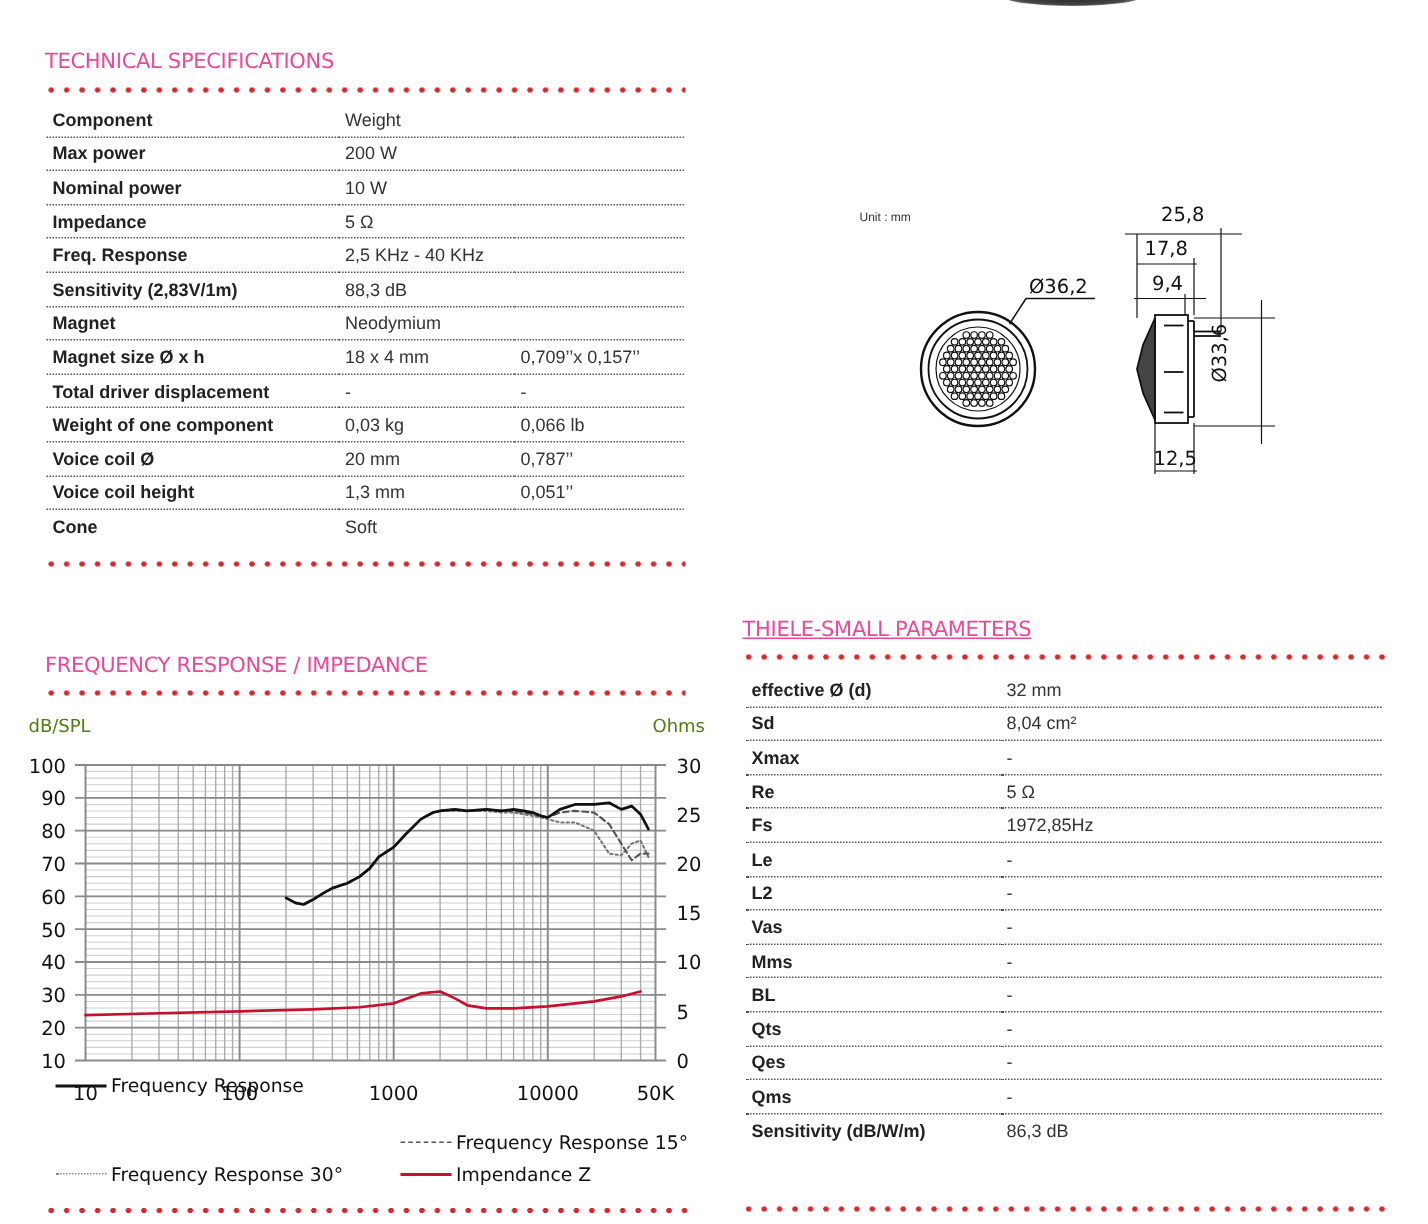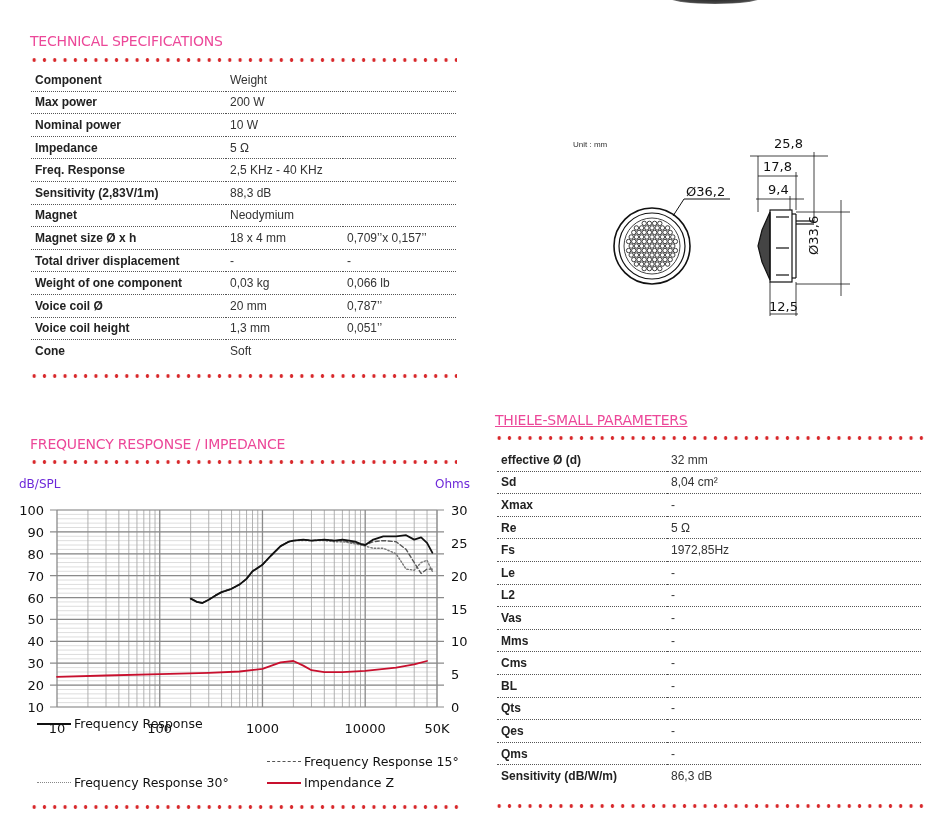--- a/index.html
+++ b/index.html
@@ -6,21 +6,21 @@
   body { width:952px; height:816px; position:relative; overflow:hidden; font-family:"Liberation Sans", sans-serif; color:#222; }
   .sec-title { position:absolute; color:#ec4899; font-family:"DejaVu Sans", sans-serif; font-size:14px; letter-spacing:-0.2px; }
   .dots { position:absolute; height:6px;
     background-image: radial-gradient(circle, #d8282b 1.6px, transparent 2px);
     background-size: 10.3px 6px; background-repeat: repeat-x; }
   table.spec { position:absolute; border-collapse:collapse; font-family:"Liberation Sans", sans-serif; font-size:12px; }
   table.spec td { height:21.6px; padding:0 0 0 4px; border-bottom:1px dotted #555; vertical-align:middle; white-space:nowrap; }
   table.spec tr:last-child td { border-bottom:none; }
   table.spec td.k { font-weight:bold; font-family:"Liberation Sans", sans-serif; transform-origin:left; color:#222; }
   table.spec td.v { color:#333; }
-  .ax { position:absolute; font-family:"DejaVu Sans", sans-serif; font-size:12px; color:#6d28d9; }
+  .ax { position:absolute; font-family:"DejaVu Sans", sans-serif; font-size:12px; color:#4d7c0f; }
   .legend-item { position:absolute; font-family:"DejaVu Sans", sans-serif; font-size:12.5px; color:#111; display:flex; align-items:center; }
   .legend-swatch { display:inline-block; width:34px; height:0; margin-right:3px; }
   .unit { position:absolute; font-size:8px; color:#333; font-family:"Liberation Sans", sans-serif; }
   .dim { position:absolute; font-family:"DejaVu Sans", sans-serif; font-size:13px; color:#111; }
 </style>
 </head>
 <body>
 
 <div style="position:absolute; left:670px; top:-8px; width:90px; height:12px; border-radius:50%; background:radial-gradient(ellipse at center, #222 0%, #444 60%, rgba(255,255,255,0) 100%);"></div>
 
@@ -411,24 +411,20 @@
       </tr>
       <tr>
         <td class="k">Vas</td>
         <td class="v">-</td>
       </tr>
       <tr>
         <td class="k">Mms</td>
         <td class="v">-</td>
       </tr>
       <tr>
-        <td class="k">Cms</td>
-        <td class="v">-</td>
-      </tr>
-      <tr>
         <td class="k">BL</td>
         <td class="v">-</td>
       </tr>
       <tr>
         <td class="k">Qts</td>
         <td class="v">-</td>
       </tr>
       <tr>
         <td class="k">Qes</td>
         <td class="v">-</td>

